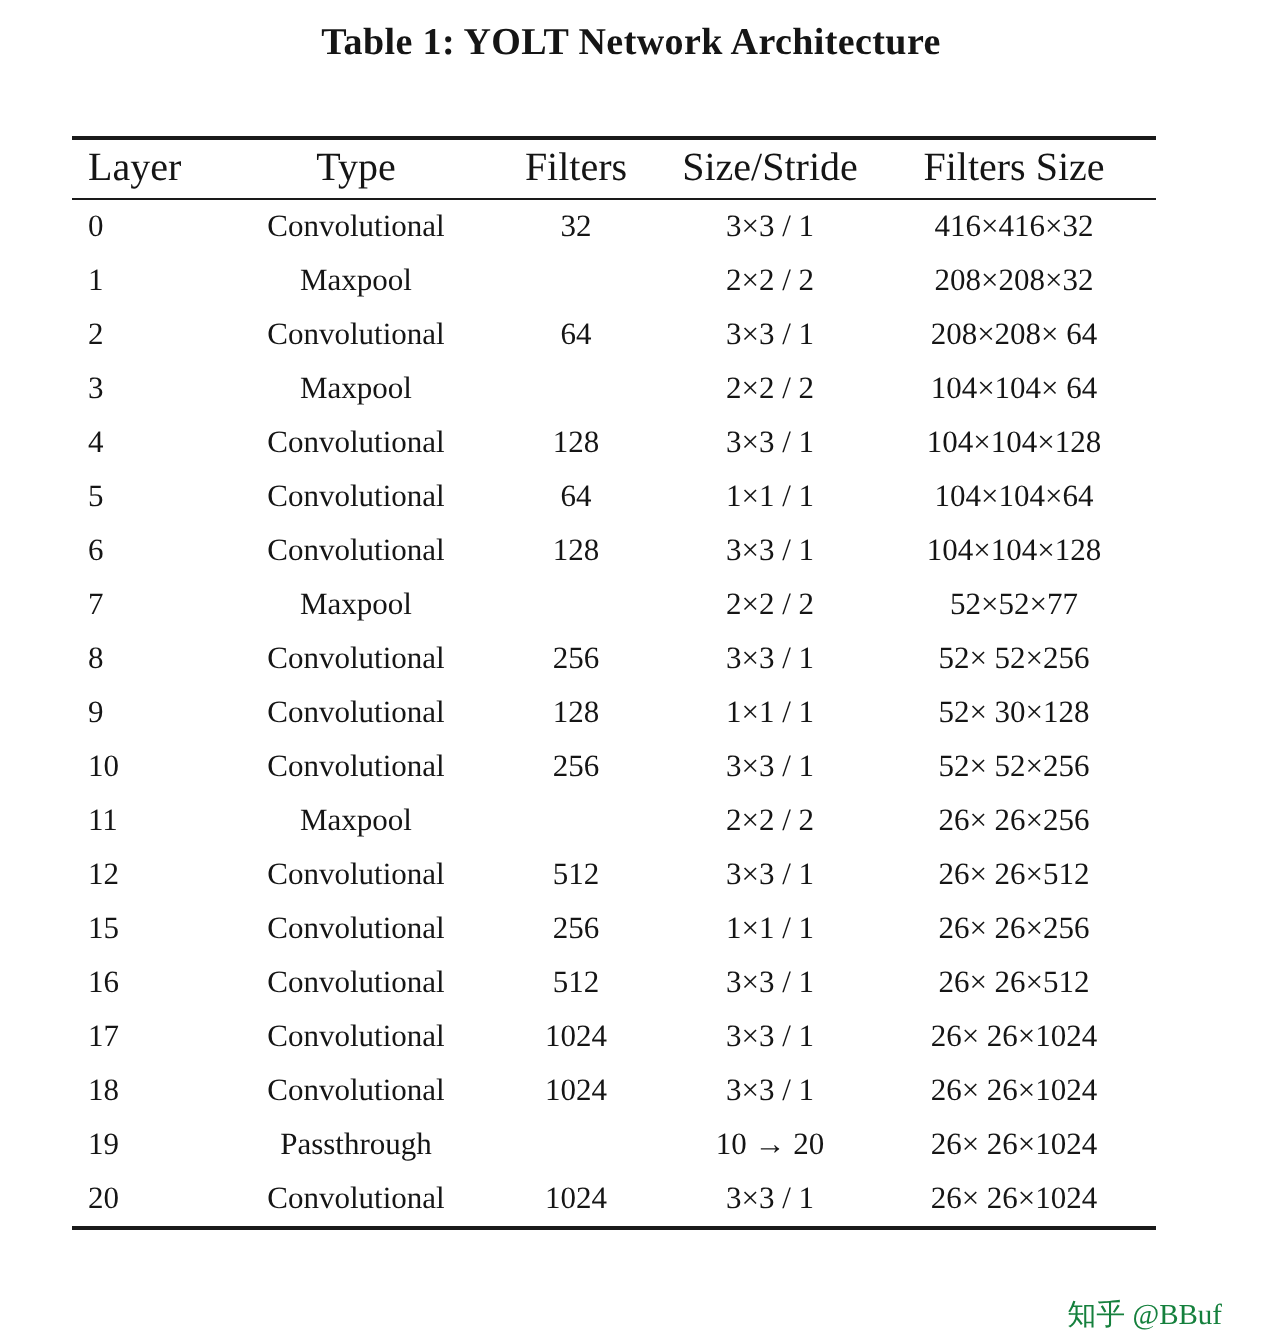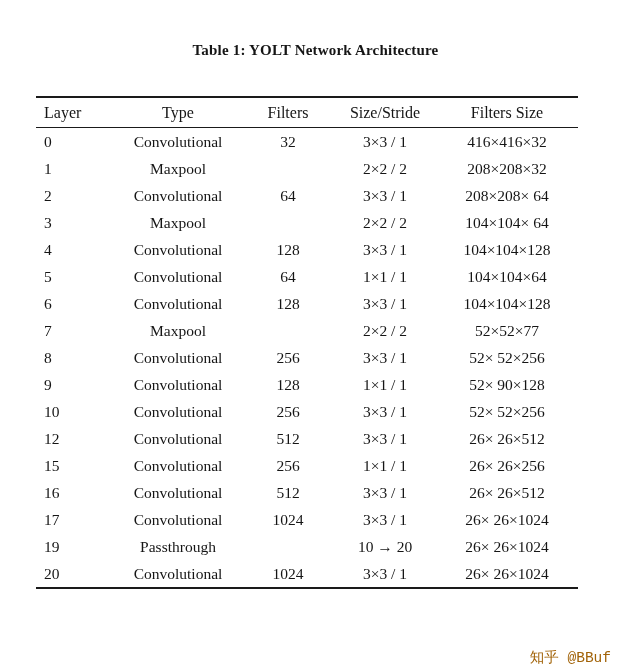--- a/index.html
+++ b/index.html
@@ -9,42 +9,42 @@
   }
   body {
     width: 631px;
     height: 670px;
     position: relative;
     overflow: hidden;
     font-family: "Liberation Serif", "DejaVu Serif", serif;
     color: #151515;
   }
   .caption {
-    padding-top: 38px;
+    padding-top: 10px;
     text-align: center;
-    font-size: 15px;
+    font-size: 19px;
     font-weight: bold;
     line-height: 24px;
     letter-spacing: 0.2px;
   }
   table.arch {
     border-collapse: collapse;
     table-layout: fixed;
     width: 542px;
     margin: 34px 0 0 36px;
     font-size: 15.5px;
   }
   table.arch col.c-layer  { width: 78px; }
   table.arch col.c-type   { width: 128px; }
   table.arch col.c-filters{ width: 92px; }
   table.arch col.c-size   { width: 102px; }
   table.arch col.c-output { width: 142px; }
   table.arch th {
     font-weight: normal;
-    font-size: 16px;
+    font-size: 20px;
     text-align: center;
     height: 27px;
     border-top: 2px solid #1a1a1a;
     border-bottom: 1.4px solid #1a1a1a;
     vertical-align: middle;
   }
   table.arch td {
     text-align: center;
     height: 25px;
     vertical-align: middle;
@@ -55,23 +55,23 @@
     text-align: left;
     padding-left: 8px;
   }
   table.arch tbody tr:last-child td {
     border-bottom: 2px solid #1a1a1a;
   }
   .watermark {
     position: absolute;
     right: 20px;
     bottom: 3px;
-    font-family: Liberation Mono, monospace;
+    font-family: Liberation Serif, serif;
     font-size: 14.5px;
-    color: #a16207;
+    color: #15803d;
     white-space: nowrap;
   }
 </style>
 </head>
 <body>
 
 <div class="page">
 
   <div class="caption">Table 1: YOLT Network Architecture</div>
 
@@ -154,28 +154,35 @@
           <td>Convolutional</td>
           <td>256</td>
           <td>3×3 / 1</td>
           <td>52× 52×256</td>
         </tr>
         <tr>
           <td>9</td>
           <td>Convolutional</td>
           <td>128</td>
           <td>1×1 / 1</td>
-          <td>52× 90×128</td>
+          <td>52× 30×128</td>
         </tr>
         <tr>
           <td>10</td>
           <td>Convolutional</td>
           <td>256</td>
           <td>3×3 / 1</td>
           <td>52× 52×256</td>
+        </tr>
+        <tr>
+          <td>11</td>
+          <td>Maxpool</td>
+          <td></td>
+          <td>2×2 / 2</td>
+          <td>26× 26×256</td>
         </tr>
         <tr>
           <td>12</td>
           <td>Convolutional</td>
           <td>512</td>
           <td>3×3 / 1</td>
           <td>26× 26×512</td>
         </tr>
         <tr>
           <td>15</td>
@@ -192,20 +199,27 @@
           <td>26× 26×512</td>
         </tr>
         <tr>
           <td>17</td>
           <td>Convolutional</td>
           <td>1024</td>
           <td>3×3 / 1</td>
           <td>26× 26×1024</td>
         </tr>
         <tr>
+          <td>18</td>
+          <td>Convolutional</td>
+          <td>1024</td>
+          <td>3×3 / 1</td>
+          <td>26× 26×1024</td>
+        </tr>
+        <tr>
           <td>19</td>
           <td>Passthrough</td>
           <td></td>
           <td>10 → 20</td>
           <td>26× 26×1024</td>
         </tr>
         <tr>
           <td>20</td>
           <td>Convolutional</td>
           <td>1024</td>

